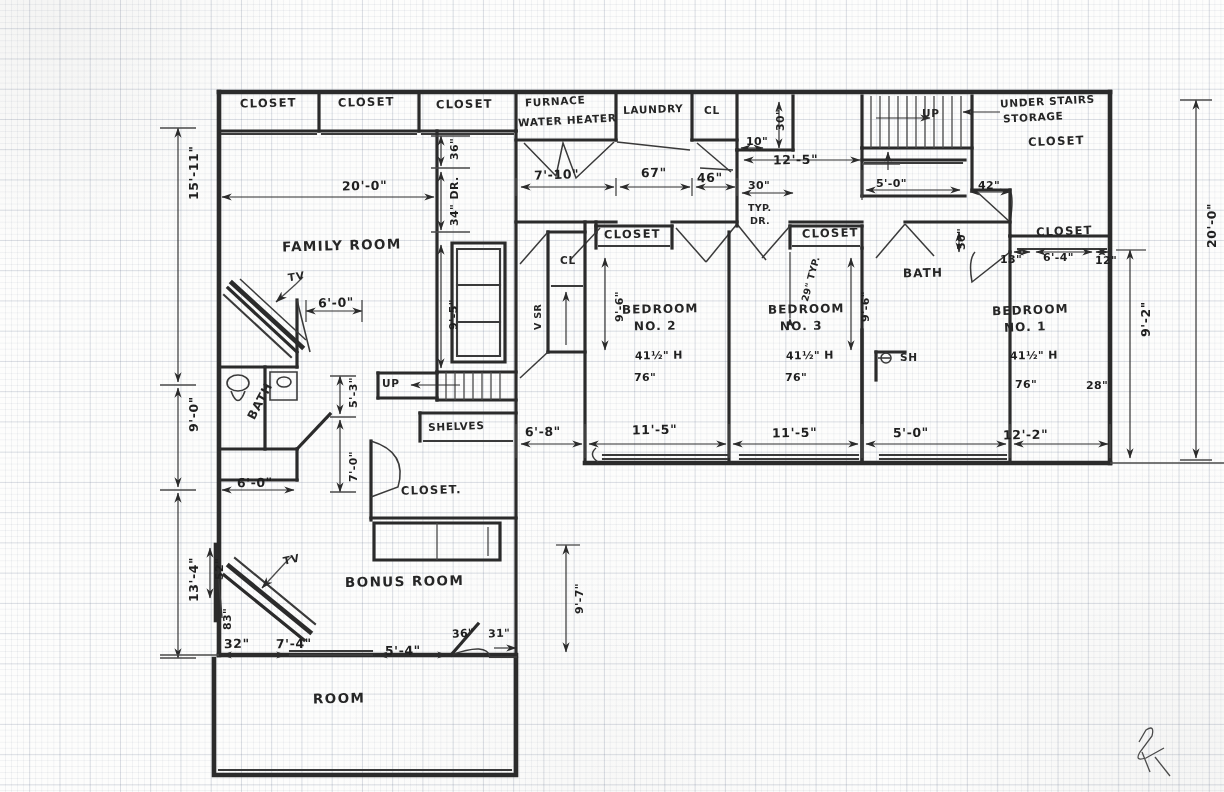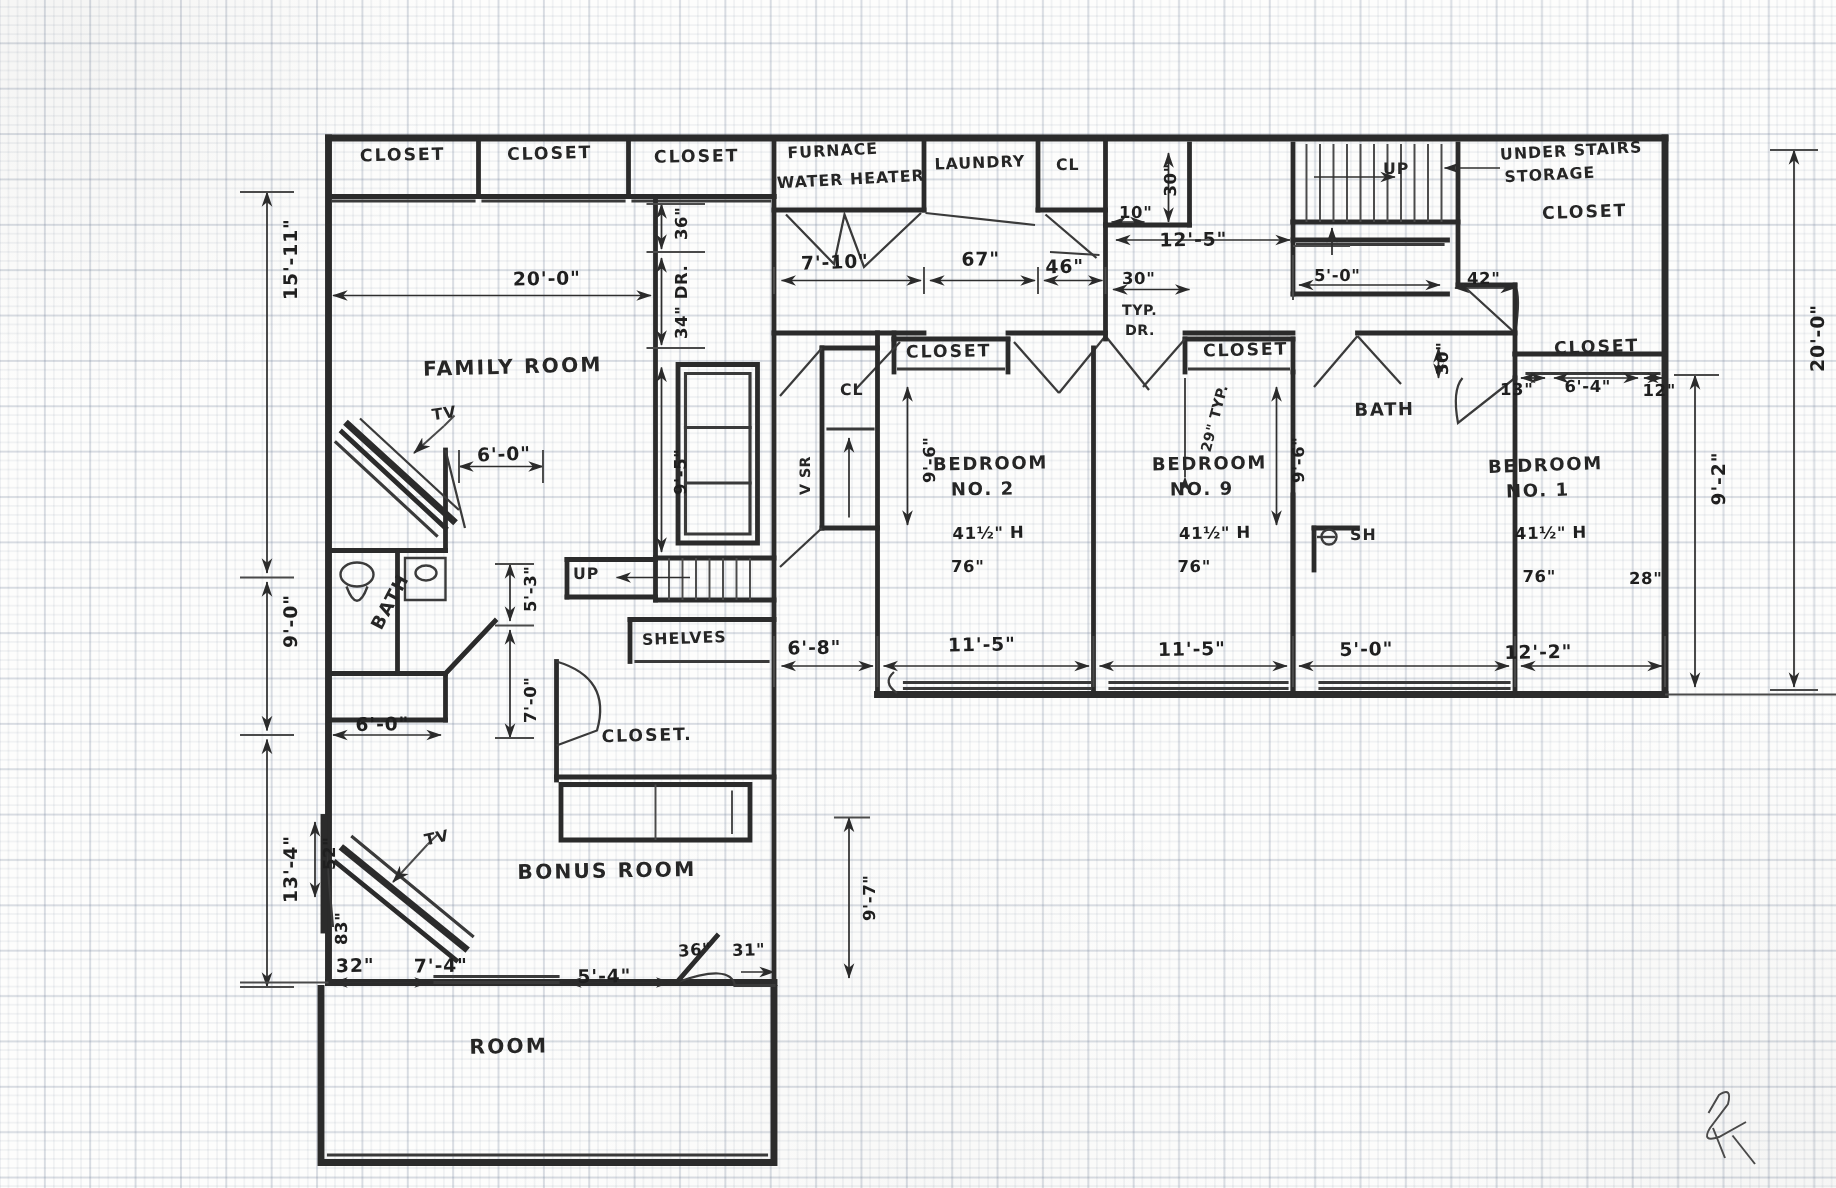--- a/index.html
+++ b/index.html
@@ -371,21 +371,21 @@
   <div class="lbl tiny vert" style="left:533px;top:330px;transform:rotate(-90deg);">V SR</div>
 
   <div class="lbl closet" style="left:604px;top:229px;transform:rotate(-1deg);">CLOSET</div>
   <div class="lbl closet" style="left:802px;top:228px;transform:rotate(-1.5deg);">CLOSET</div>
   <div class="lbl closet" style="left:1036px;top:226px;transform:rotate(-2deg);">CLOSET</div>
 
   <div class="lbl room2" style="left:622px;top:303px;transform:rotate(-1deg);">BEDROOM</div>
   <div class="lbl room2" style="left:634px;top:320px;transform:rotate(-1deg);">NO. 2</div>
 
   <div class="lbl room2" style="left:768px;top:303px;transform:rotate(-1deg);">BEDROOM</div>
-  <div class="lbl room2" style="left:780px;top:320px;transform:rotate(-1deg);">NO. 9</div>
+  <div class="lbl room2" style="left:780px;top:320px;transform:rotate(-1deg);">NO. 3</div>
 
   <div class="lbl room2" style="left:992px;top:304px;transform:rotate(-2deg);">BEDROOM</div>
   <div class="lbl room2" style="left:1004px;top:321px;transform:rotate(-2deg);">NO. 1</div>
 
   <div class="lbl room2" style="left:903px;top:267px;transform:rotate(-1deg);">BATH</div>
   <div class="lbl small" style="left:900px;top:352px;">SH</div>
 
   <div class="lbl dim vert" style="left:188px;top:200px;transform:rotate(-90deg);">15'-11"</div>
   <div class="lbl dim vert" style="left:188px;top:432px;transform:rotate(-90deg);">9'-0"</div>
   <div class="lbl dim vert" style="left:188px;top:602px;transform:rotate(-90deg);">13'-4"</div>

